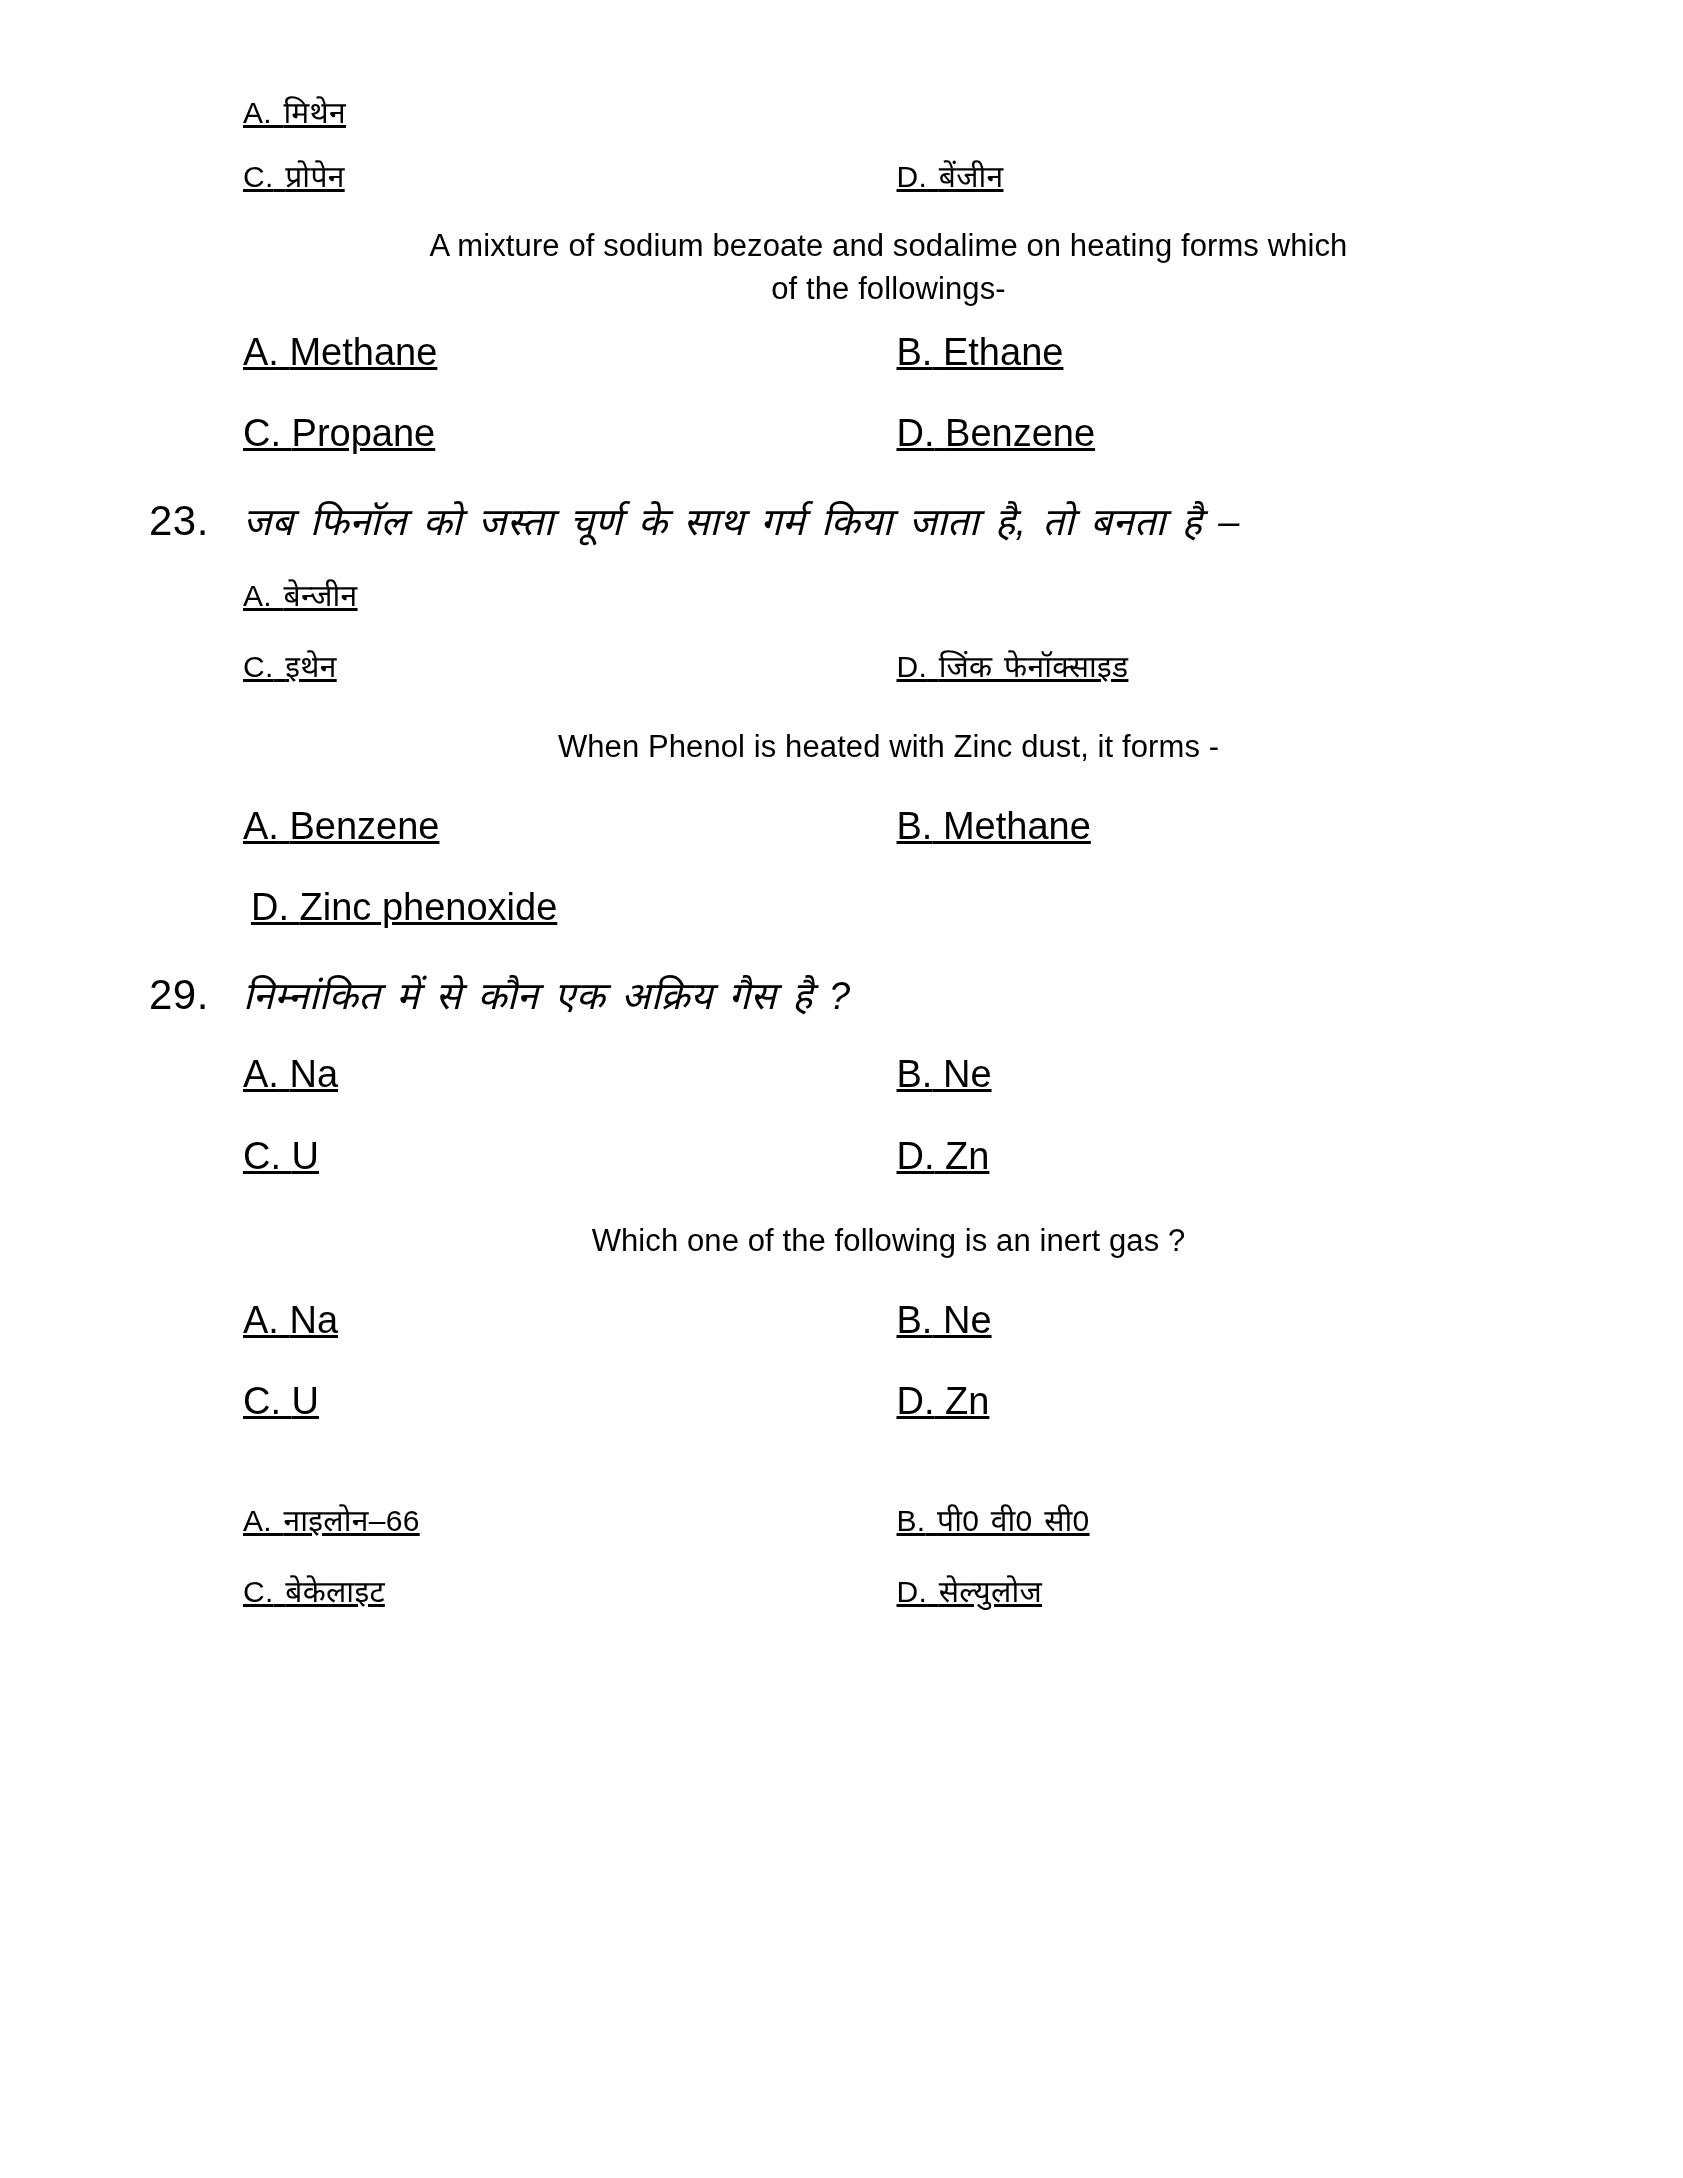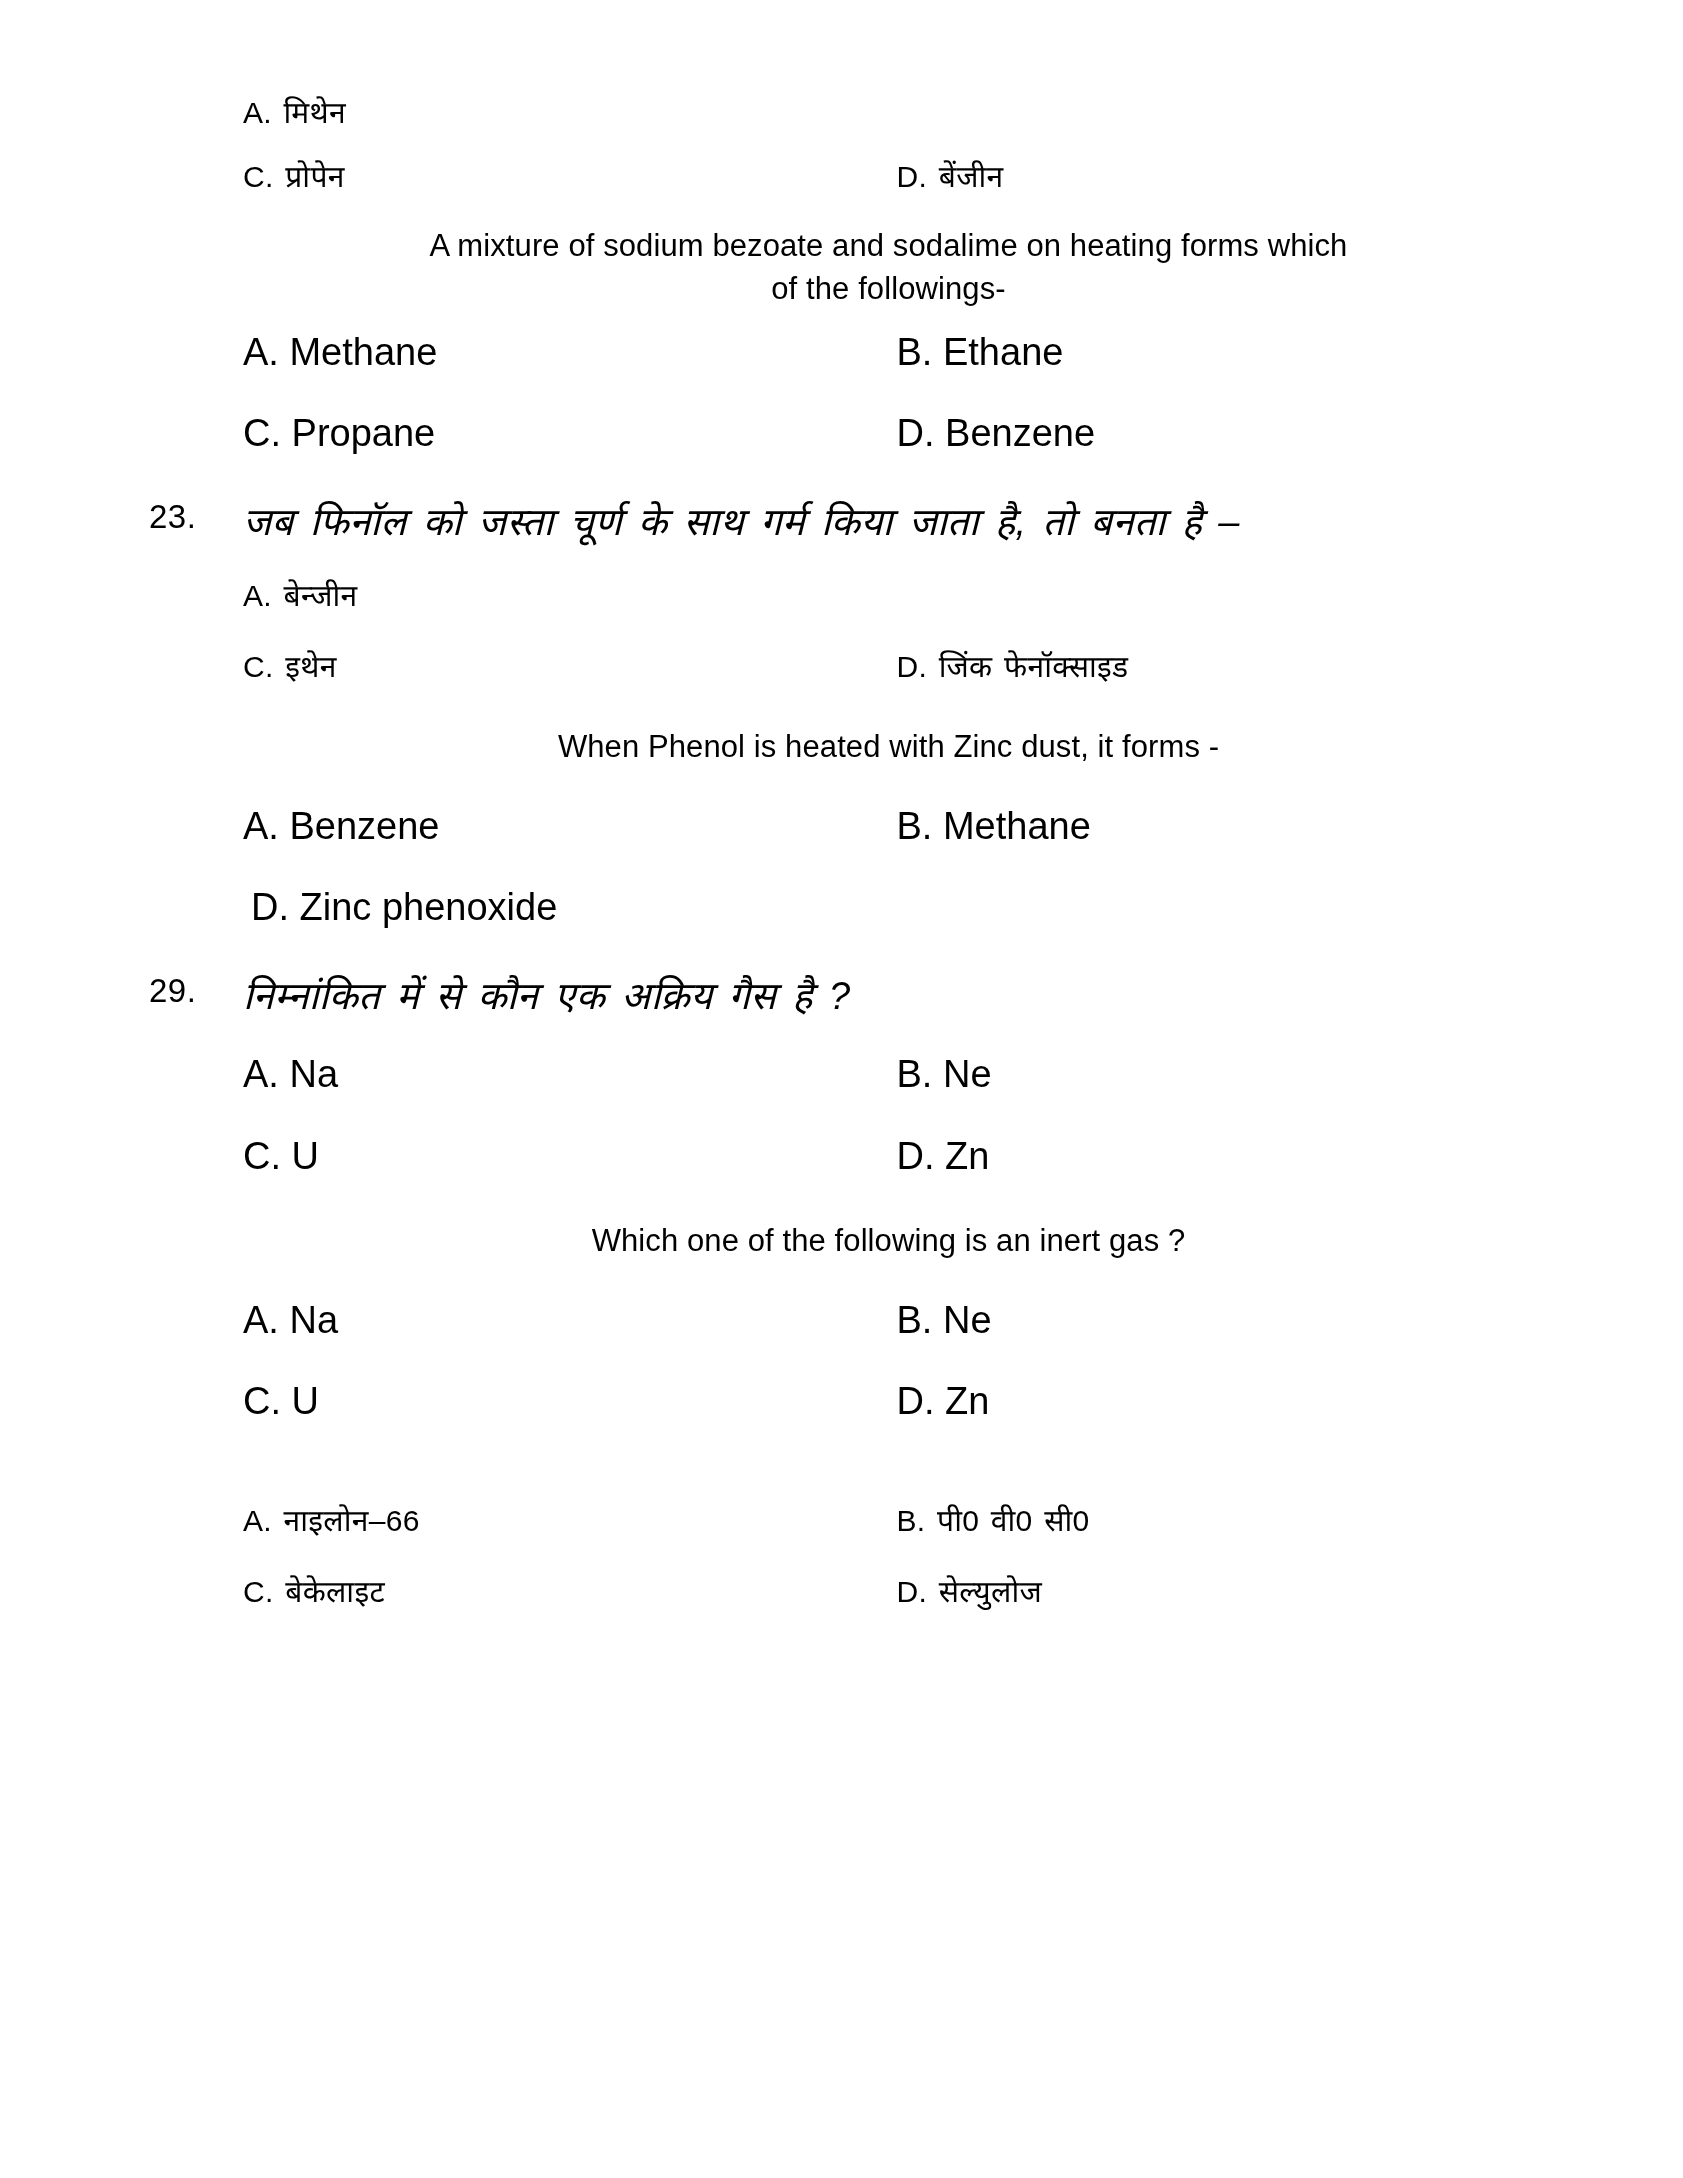--- a/index.html
+++ b/index.html
@@ -27,21 +27,21 @@
   }
   
   .row {
     display: flex;
     align-items: flex-start;
     width: 100%;
   }
   .qnum-col {
     width: 94px;
     flex: 0 0 94px;
-    font-size: 33px;
+    font-size: 42px;
     line-height: 1.0;
     padding-top: 2px;
     letter-spacing: 0.5px;
   }
   .qtext-col {
     flex: 1 1 auto;
   }
   .hindi {
     font-family: "Liberation Sans", "DejaVu Sans", sans-serif;
     font-size: 38px;
@@ -57,20 +57,21 @@
     letter-spacing: 0.1px;
     text-align: center;
   }
   .opt-row {
     display: flex;
     width: 100%;
   }
   .opt {
     flex: 0 0 50%;
     box-sizing: border-box;
+    text-decoration: underline;
   }
   .opt.left  { padding-left: 0px; }
   .opt.right { padding-left: 8px; }
   .opt-hindi {
     font-size: 30px;
     line-height: 1.25;
     letter-spacing: 0.3px;
     word-spacing: 3px;
   }
   .opt-eng {

